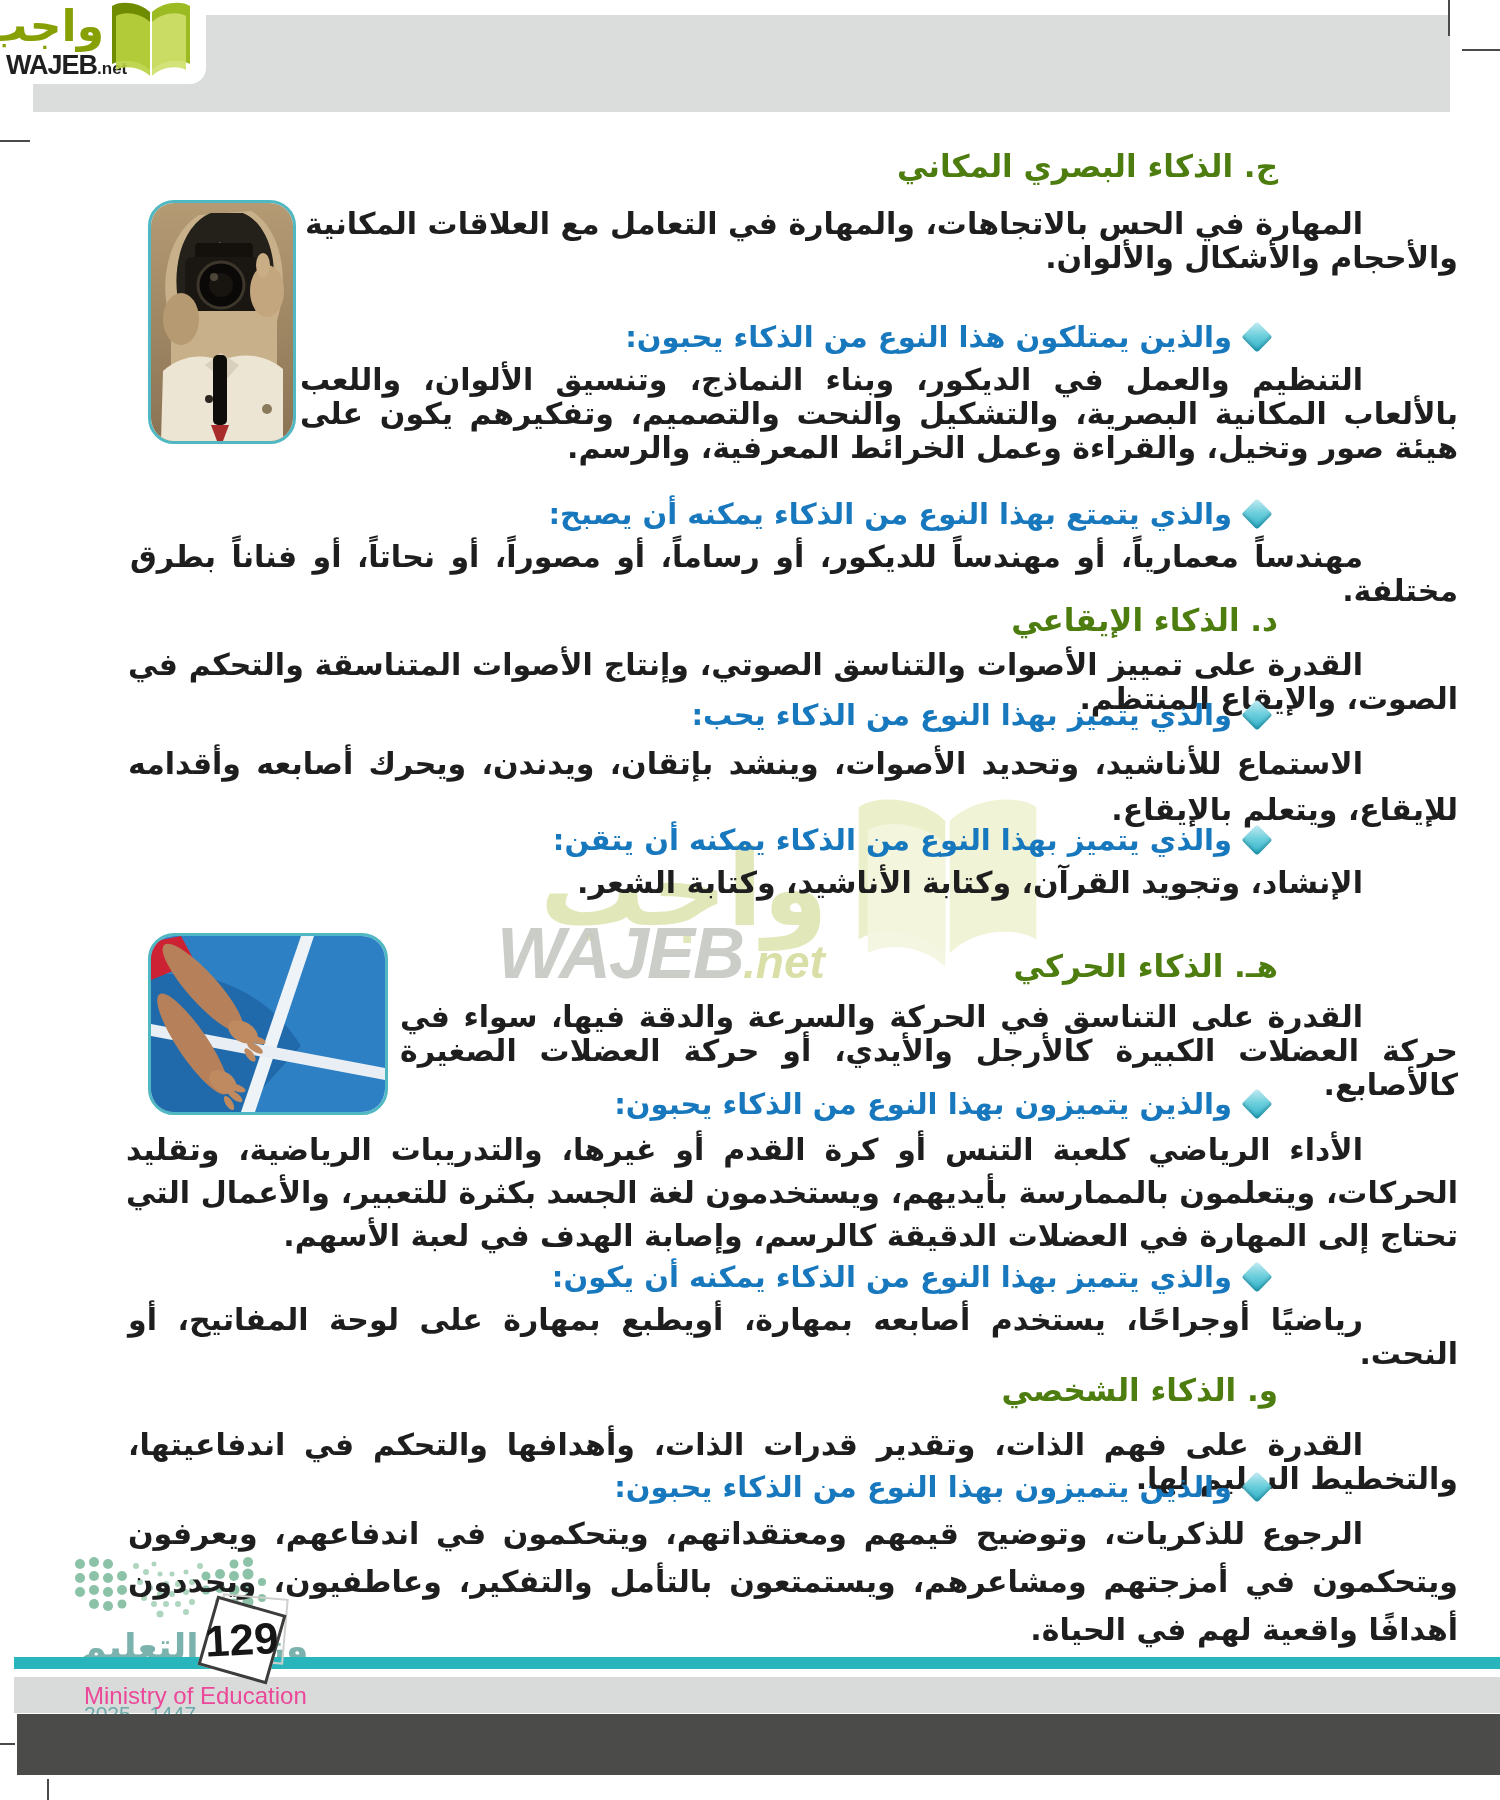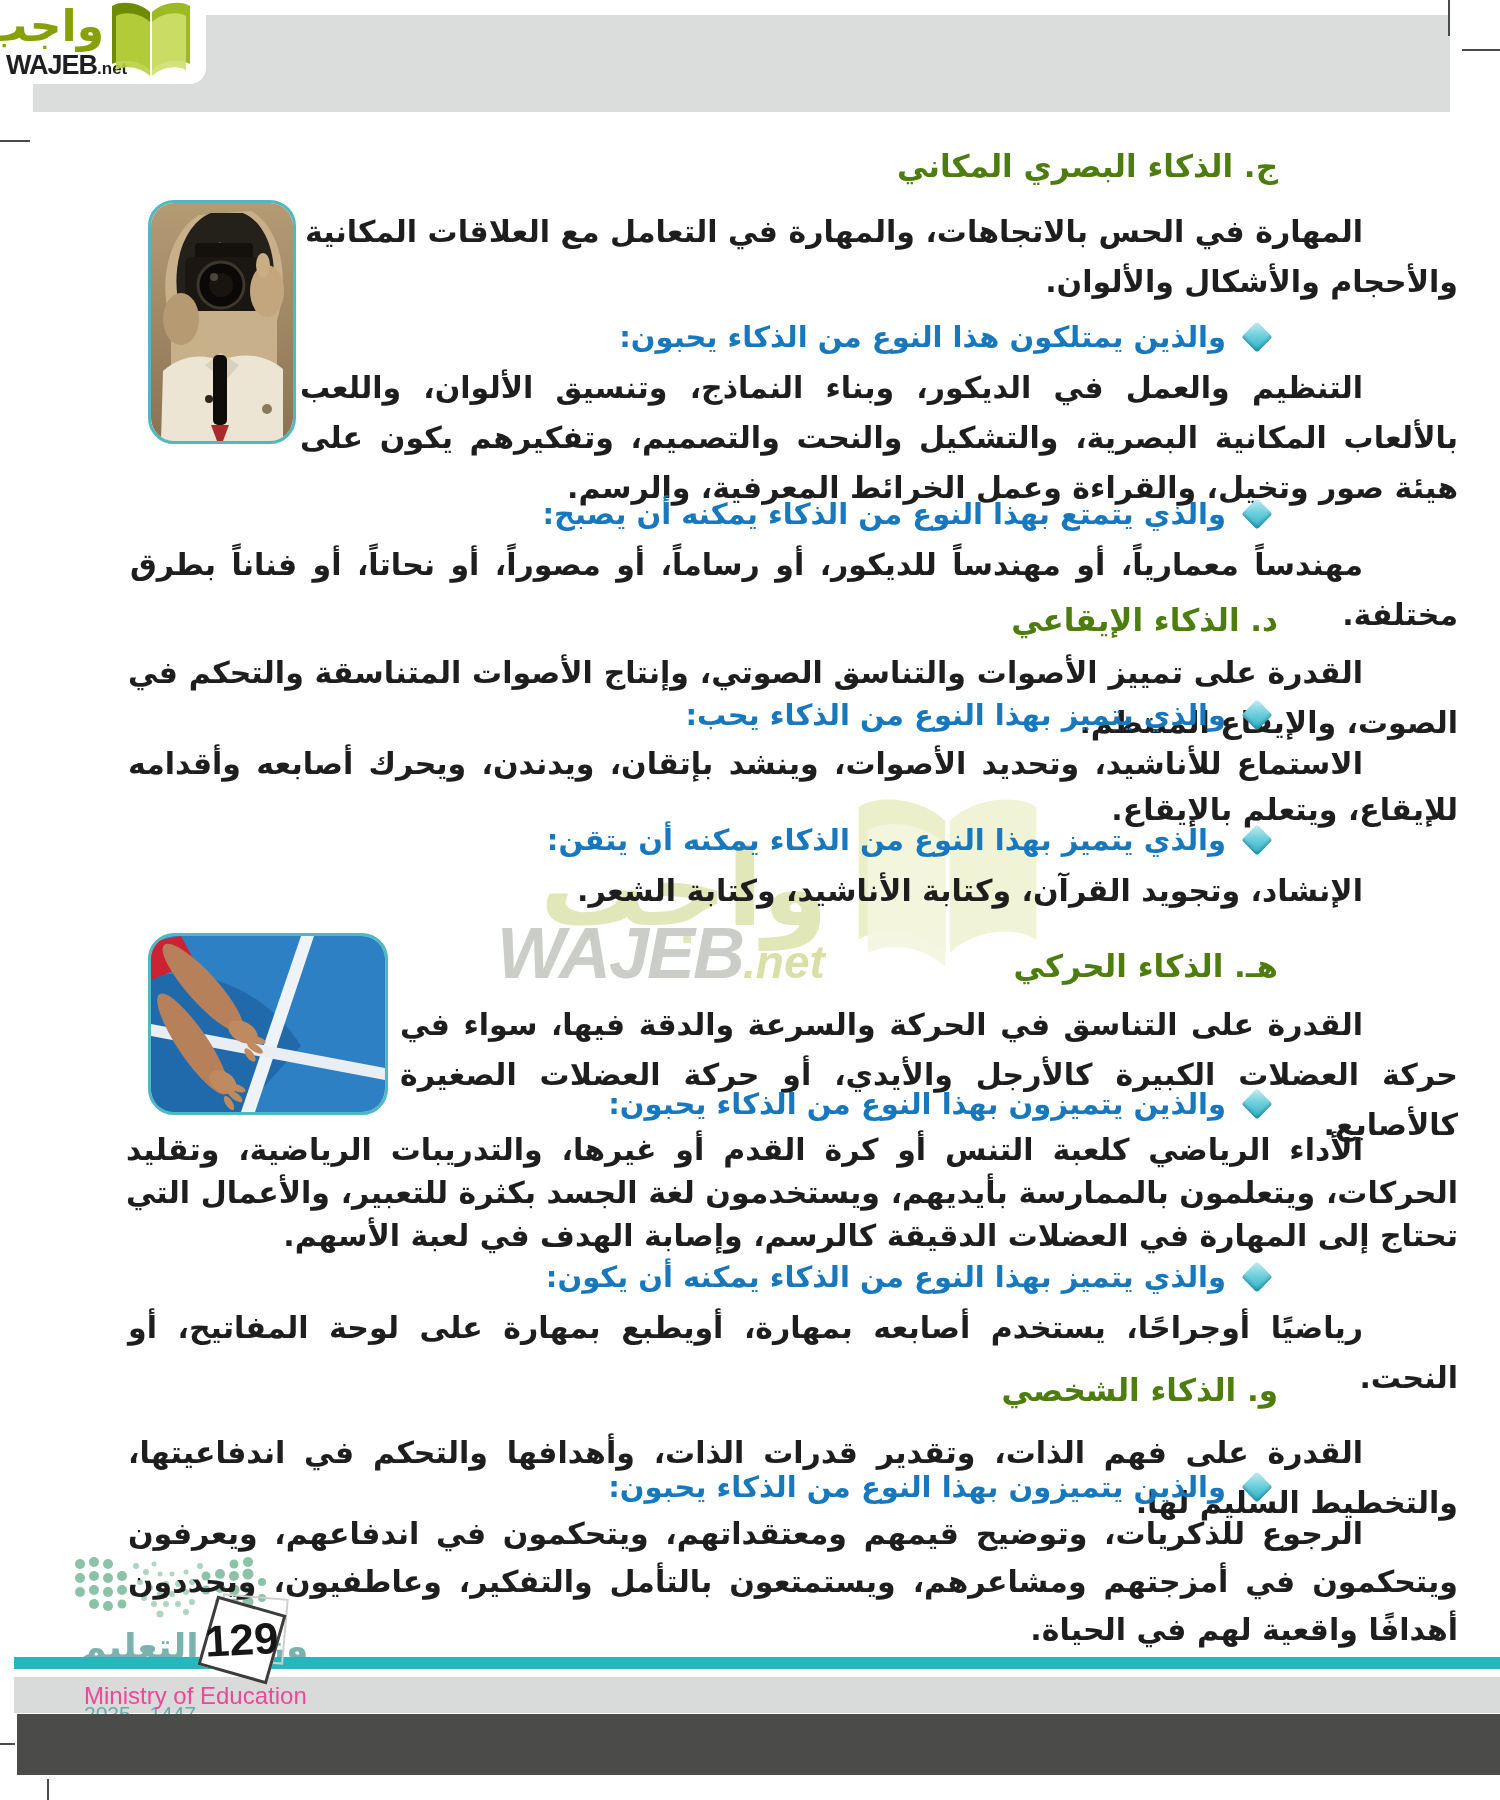--- a/index.html
+++ b/index.html
@@ -14,23 +14,23 @@
            direction:rtl;text-align:center;line-height:48px;}
   .logo-en{left:6px;top:50px;font-family:"Liberation Sans",sans-serif;color:#1f1f1f;white-space:nowrap;}
   .logo-en .big{font-size:27px;font-weight:800;letter-spacing:-1px;}
   .logo-en .small{font-size:17px;font-weight:700;}
   .crop{background:#4a4a4a;}
 
   
   .heading{color:#4d7c0f;font-size:31px;font-weight:800;direction:rtl;white-space:nowrap;
            right:222px;z-index:2;}
   .para{font-size:30px;font-weight:700;color:#1e1e1e;direction:rtl;text-align:justify;
-        line-height:50px;text-indent:95px;right:42px;z-index:2;}
+        line-height:34px;text-indent:95px;right:42px;z-index:2;}
   .para.tight{line-height:43px;}
-  .bullet{right:232px;direction:rtl;display:flex;align-items:center;gap:20px;
+  .bullet{right:232px;direction:rtl;display:flex;align-items:center;gap:14px;
           white-space:nowrap;z-index:2;}
   .bullet .label{color:#1878bd;font-size:29px;font-weight:800;}
   .diamond{width:22px;height:22px;transform:rotate(45deg);flex:0 0 auto;
            background:linear-gradient(135deg,#c9ecf3 0%,#6fd0dd 45%,#29aec6 100%);
            border-radius:3px;box-shadow:inset -2px -2px 3px rgba(0,80,100,.35);}
 
   
   .photo{border:3px solid #4fb8c2;border-radius:26px;overflow:hidden;z-index:2;background:#fff;}
   .photo svg{display:block;}
 

